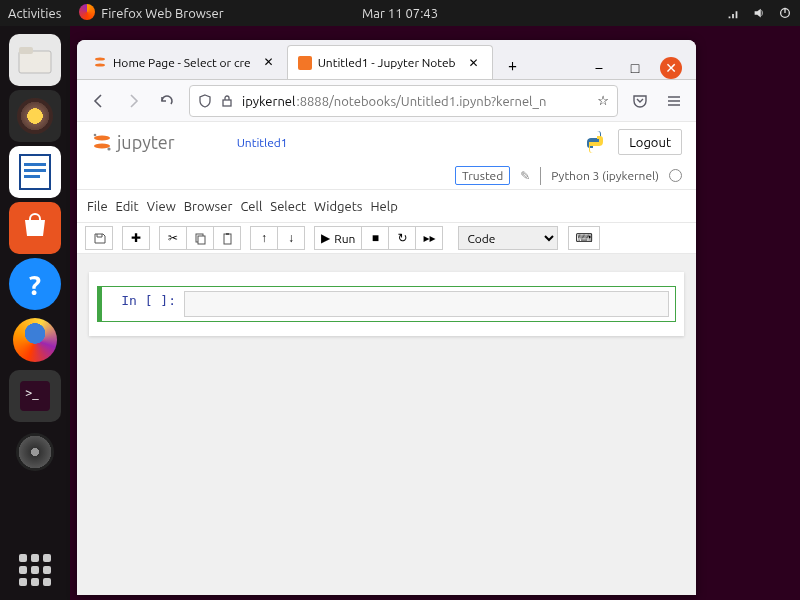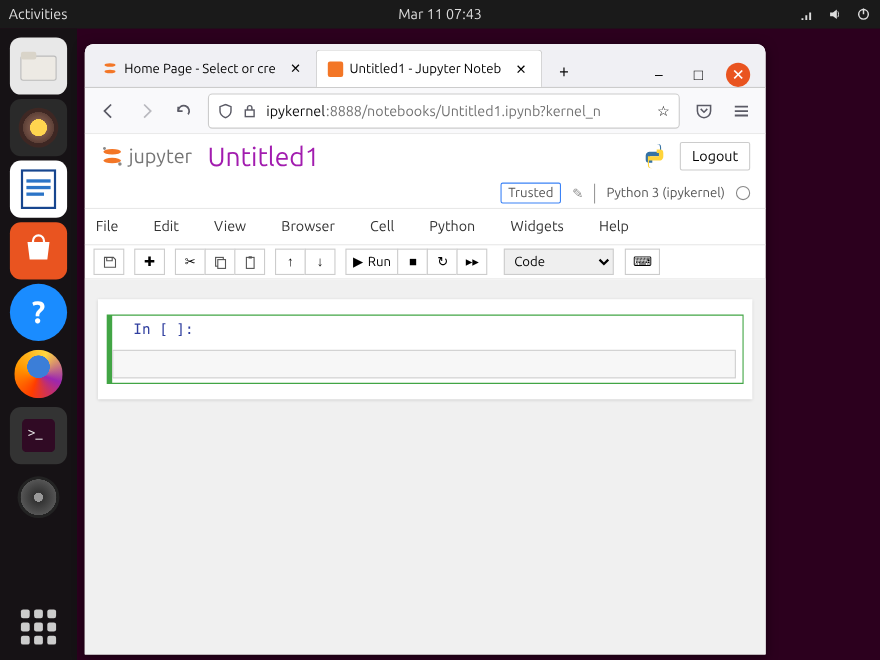--- a/index.html
+++ b/index.html
@@ -50,53 +50,57 @@
 .urlbar { flex: 1; height: 32px; border: 1px solid #ccc; border-radius: 4px; display: flex; align-items: center; padding: 0 8px; gap: 8px; font-size: 13px; background: #fff; }
 .urlbar .host { color: #0c0c0d; }
 .urlbar .path { color: #737373; }
 .urlbar .star { margin-left: auto; }
 
 
 .jup { flex: 1; background: #fff; display: flex; flex-direction: column; }
 .jup-head { height: 40px; display: flex; align-items: center; padding: 0 14px; gap: 14px; }
 .jup-logo { display: flex; align-items: center; gap: 4px; color: #757575; font-size: 18px; }
 .jup-logo .orbit { width: 22px; height: 22px; }
-.jup-title { font-size: 24px; color: #a21caf; }
+.jup-title { font-size: 12px; color: #1d4ed8; margin-left: 48px; }
 .jup-head-right { margin-left: auto; display: flex; align-items: center; gap: 10px; }
 .logout { border: 1px solid #ccc; padding: 5px 10px; font-size: 13px; border-radius: 2px; background: #fff; }
 .py-icon { width: 26px; height: 26px; }
 
 .jup-status { height: 28px; display: flex; align-items: center; justify-content: flex-end; padding: 0 14px; gap: 10px; font-size: 12px; color: #555; border-bottom: 1px solid #e8e8e8; }
 .trusted { border: 1px solid #3b82f6; padding: 2px 6px; border-radius: 2px; }
 .kernel-ind { width: 13px; height: 13px; border: 1px solid #888; border-radius: 50%; }
 .pencil { color: #888; }
 .sep-v { width:1px; height:18px; background:#999; }
 
-.menubar { height: 32px; display: flex; align-items: center; padding: 0 10px; gap: 32px; font-size: 13px; color: #333; }
+.menubar { height: 32px; display: flex; align-items: center; padding: 0 10px; gap: 8px; font-size: 13px; color: #333; }
 .toolbar { height: 32px; display: flex; align-items: center; padding: 0 8px; gap: 0; border-top: 1px solid #e8e8e8; border-bottom: 1px solid #e8e8e8; }
 .tbtn { min-width: 28px; height: 24px; border: 1px solid #ccc; background: #fff; display: inline-flex; align-items: center; justify-content: center; font-size: 12px; padding: 0 6px; margin-right:-1px; }
 .tgroup { display: flex; margin-right: 10px; }
 .tbtn.run { gap: 4px; }
 .celltype { height: 24px; border: 1px solid #ccc; font-size: 12px; padding: 0 4px; margin-left: 6px; width: 100px; }
 .kbd { margin-left: 10px; }
 
 .nbarea { flex: 1; background: #f0f0f0; padding: 18px 12px; }
 .nb-inner { background: #fff; box-shadow: 0 1px 3px rgba(0,0,0,0.15); padding: 14px 8px; }
-.cell { display: flex; align-items: stretch; border-left: 5px solid #42a545; border-top: 1px solid #42a545; border-right: 1px solid #42a545; border-bottom: 1px solid #42a545; flex-direction: column; }
+.cell { display: flex; align-items: stretch; border-left: 5px solid #42a545; border-top: 1px solid #42a545; border-right: 1px solid #42a545; border-bottom: 1px solid #42a545; }
 .prompt { width: 82px; text-align: right; padding: 6px 8px; font-family: monospace; font-size: 13px; color: #303f9f; }
 .code { flex: 1; background: #f7f7f7; border: 1px solid #cfcfcf; min-height: 26px; margin: 4px 6px 4px 0; }
 
 svg { display: block; }
 </style>
 </head>
 <body>
 
 <div class="topbar">
   <div class="left">
     <span>Activities</span>
+    <span class="ff">
+      <span><span style="width:16px;height:16px;border-radius:50%;background:conic-gradient(#ff9800,#ff3d00,#9c27b0);display:inline-block;"></span></span>
+      <span>Firefox Web Browser</span>
+    </span>
   </div>
   <div class="center">Mar 11  07:43</div>
   <div class="right">
     <span>
         <svg viewBox="0 0 16 16">
           <path fill="#ddd" d="M3 12h2v2H3zm4-3h2v5H7zm4-3h2v8h-2z"></path>
         </svg>
       </span>
     <span>
         <svg viewBox="0 0 16 16">
@@ -262,21 +266,21 @@
       <span>Python 3 (ipykernel)</span>
       <span class="kernel-ind"></span>
     </div>
 
     <div class="menubar">
       <span>File</span>
       <span>Edit</span>
       <span>View</span>
       <span>Browser</span>
       <span>Cell</span>
-      <span>Python</span>
+      <span>Select</span>
       <span>Widgets</span>
       <span>Help</span>
     </div>
 
     <div class="toolbar">
       <div class="tgroup">
           <span class="tbtn">
             <svg width="13" height="13" viewBox="0 0 13 13">
               <path d="M2 2h8l2 2v7H2z M4 2v3h5V2" fill="none" stroke="#555"></path>
             </svg>

